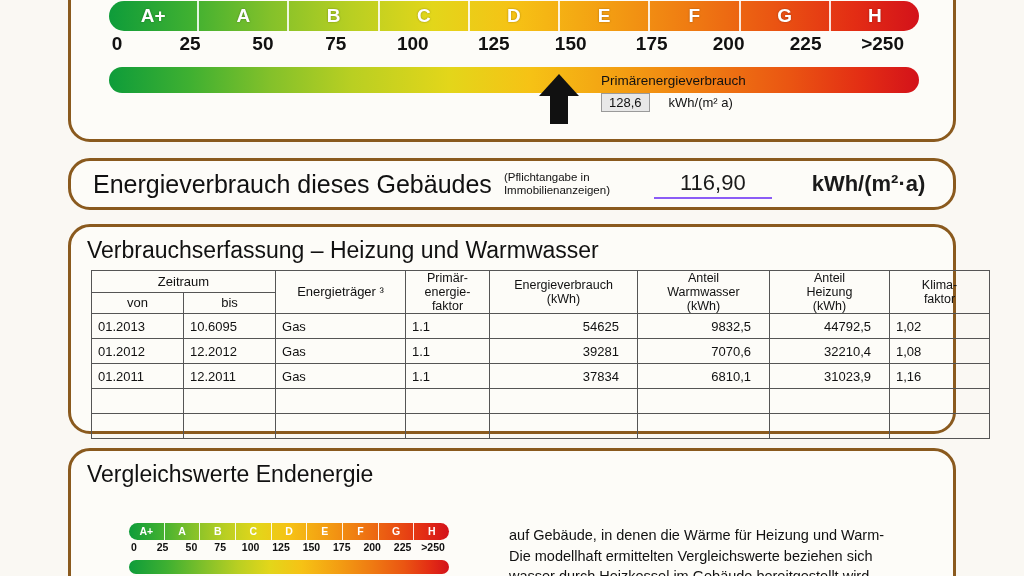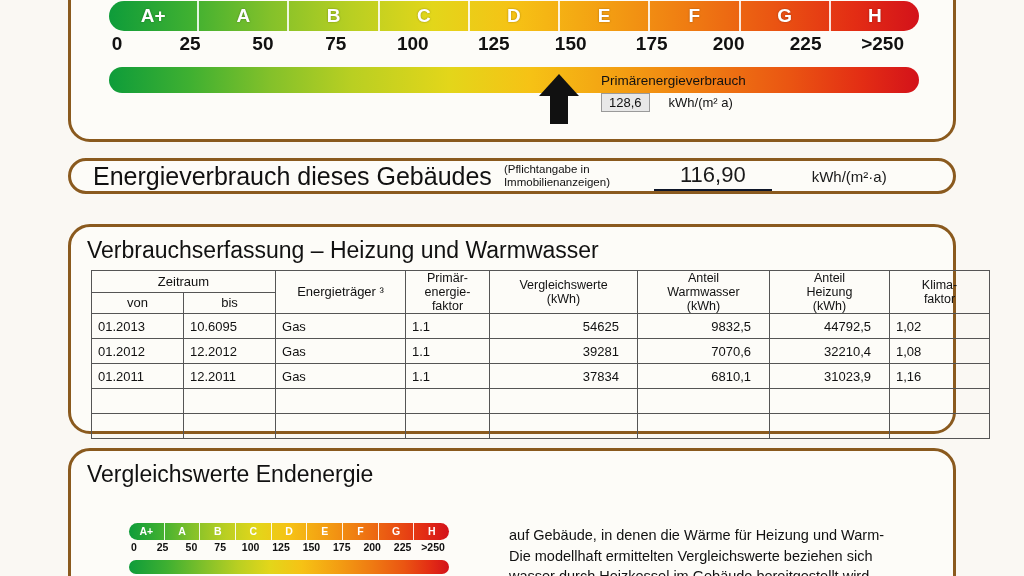--- a/index.html
+++ b/index.html
@@ -136,44 +136,45 @@
     padding: 1px 7px;
     font-size: 13px;
   }
   .pe-block .pe-unit { font-size: 13px; }
 
   
   #panel-consumption {
     left: 68px;
     top: 158px;
     width: 888px;
-    height: 36px;
+    height: 52px;
     display: flex;
     align-items: center;
     padding: 0 22px;
   }
   .cons-title {
     font-size: 25px;
     color: #111;
   }
   .cons-note {
     font-size: 11.5px;
     line-height: 1.12;
     margin-left: 12px;
     color: #111;
   }
   .cons-value {
     margin-left: 44px;
     font-size: 22px;
-    border-bottom: 2px solid #0f172a;
+    border-bottom: 2px solid #8b5cf6;
     padding: 0 26px 1px 26px;
   }
   .cons-unit {
     margin-left: 40px;
-    font-size: 15px;
+    font-size: 22px;
+    font-weight: bold;
   }
 
   
   #panel-table {
     left: 68px;
     top: 224px;
     width: 888px;
     height: 210px;
     padding: 0;
   }
@@ -355,21 +356,21 @@
       <thead>
         <tr>
           <th class="sub" colspan="2">Zeitraum</th>
           <th rowspan="2">Energieträger ³</th>
           <th rowspan="2">
             <span class="th-span">Primär-</span><br>
             <span class="th-span">energie-</span><br>
             <span class="th-span">faktor</span>
           </th>
           <th rowspan="2">
-            <span class="th-span">Vergleichswerte</span><br>
+            <span class="th-span">Energieverbrauch</span><br>
             <span class="th-span">(kWh)</span>
           </th>
           <th rowspan="2">
             <span class="th-span">Anteil</span><br>
             <span class="th-span">Warmwasser</span><br>
             <span class="th-span">(kWh)</span>
           </th>
           <th rowspan="2">
             <span class="th-span">Anteil</span><br>
             <span class="th-span">Heizung</span><br>

